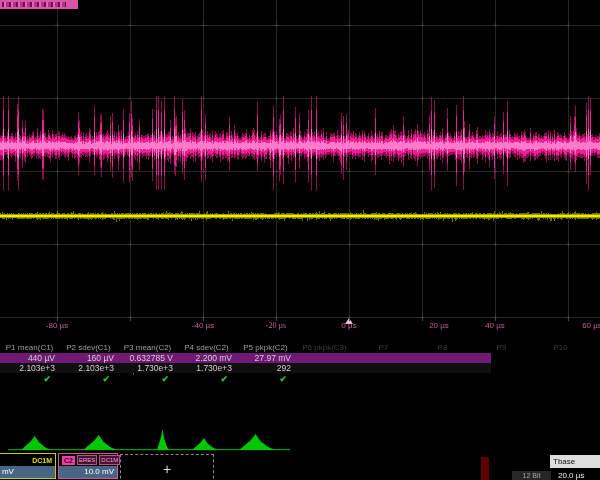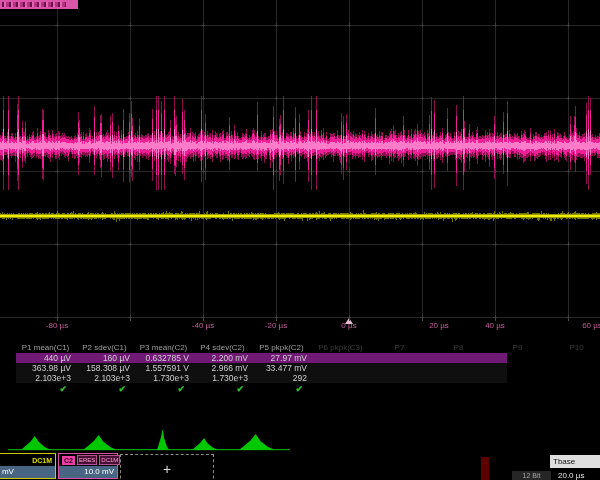--- a/index.html
+++ b/index.html
@@ -12,21 +12,21 @@
   .clip-badge .speckle{position:absolute;left:2px;right:12px;top:2px;height:5px;
       background:repeating-linear-gradient(90deg,#6d1049 0 2px,#e263b4 2px 4px,#b23282 4px 7px);}
   
   .axis-strip{position:absolute;left:0;top:318px;width:600px;height:16px;}
   .tick{position:absolute;top:3px;transform:translateX(-50%);font-size:8px;color:#c75d9d;white-space:nowrap;}
   .tickmark{position:absolute;top:0;width:1px;height:3px;background:#4a4a4a;}
   .trig{position:absolute;left:345px;top:0;width:0;height:0;
         border-left:4px solid transparent;border-right:4px solid transparent;
         border-bottom:6px solid #e3bcd2;}
   
-  .measure{position:absolute;left:0;top:341px;width:491px;padding-left:16px;}
+  .measure{position:absolute;left:0;top:341px;width:491px;}
   .mrow{display:grid;grid-template-columns:repeat(10,59px);height:10px;align-items:center;}
   .mhead-row{height:12px;}
   .mhead{font-size:8px;color:#9d9d9d;text-align:center;white-space:nowrap;overflow:hidden;}
   .mhead.dim{color:#3c3c3c;}
   .mval{font-size:8.5px;color:#cfcfcf;text-align:right;padding-right:4px;white-space:nowrap;}
   .r-light{background:#701a75;}
   .r-dark{background:#0f0f0f;}
   .mcheck-row{height:12px;}
   .mcheck{color:#2fc02f;font-size:9px;font-weight:bold;text-align:right;padding-right:8px;}
   
@@ -86,21 +86,21 @@
 
   <div class="axis-strip" id="axis">
     <div class="trig"></div>
   <div class="tickmark" style="left: 57px;"></div>
       <span class="tick" style="left: 57px;">-80 µs</span>
       <div class="tickmark" style="left: 130px;"></div>
       <span class="tick" style="left: 130px; margin-top: 45px;">-60 µs</span>
       <div class="tickmark" style="left: 203px;"></div>
       <span class="tick" style="left: 203px;">-40 µs</span>
       <div class="tickmark" style="left: 276px;"></div>
-      <span class="tick" style="left: 276px;">-20 µs</span>
+      <span class="tick" style="left: 276px; font-family: Liberation Serif, serif;">-20 µs</span>
       <div class="tickmark" style="left: 349px;"></div>
       <span class="tick" style="left: 349px;">0 µs</span>
       <div class="tickmark" style="left: 422px;"></div>
       <span class="tick" style="left: 422px; margin-left: 17px;">20 µs</span>
       <div class="tickmark" style="left: 495px;"></div>
       <span class="tick" style="left: 495px;">40 µs</span>
       <div class="tickmark" style="left: 568px;"></div>
       <span class="tick" style="left: 568px; margin-left: 24px;">60 µs</span>
     </div>
 
@@ -123,32 +123,20 @@
         <div class="mval">0.632785 V</div>
         <div class="mval">2.200 mV</div>
         <div class="mval">27.97 mV</div>
         <div class="mval"></div>
         <div class="mval"></div>
         <div class="mval"></div>
         <div class="mval"></div>
         <div class="mval"></div>
       </div>
       <div class="mrow r-dark">
-        <div class="mval">363.98 µV</div>
-        <div class="mval">158.308 µV</div>
-        <div class="mval">1.557591 V</div>
-        <div class="mval">2.966 mV</div>
-        <div class="mval">33.477 mV</div>
-        <div class="mval"></div>
-        <div class="mval"></div>
-        <div class="mval"></div>
-        <div class="mval"></div>
-        <div class="mval"></div>
-      </div>
-      <div class="mrow r-dark">
         <div class="mval">2.103e+3</div>
         <div class="mval">2.103e+3</div>
         <div class="mval">1.730e+3</div>
         <div class="mval">1.730e+3</div>
         <div class="mval">292</div>
         <div class="mval"></div>
         <div class="mval"></div>
         <div class="mval"></div>
         <div class="mval"></div>
         <div class="mval"></div>

